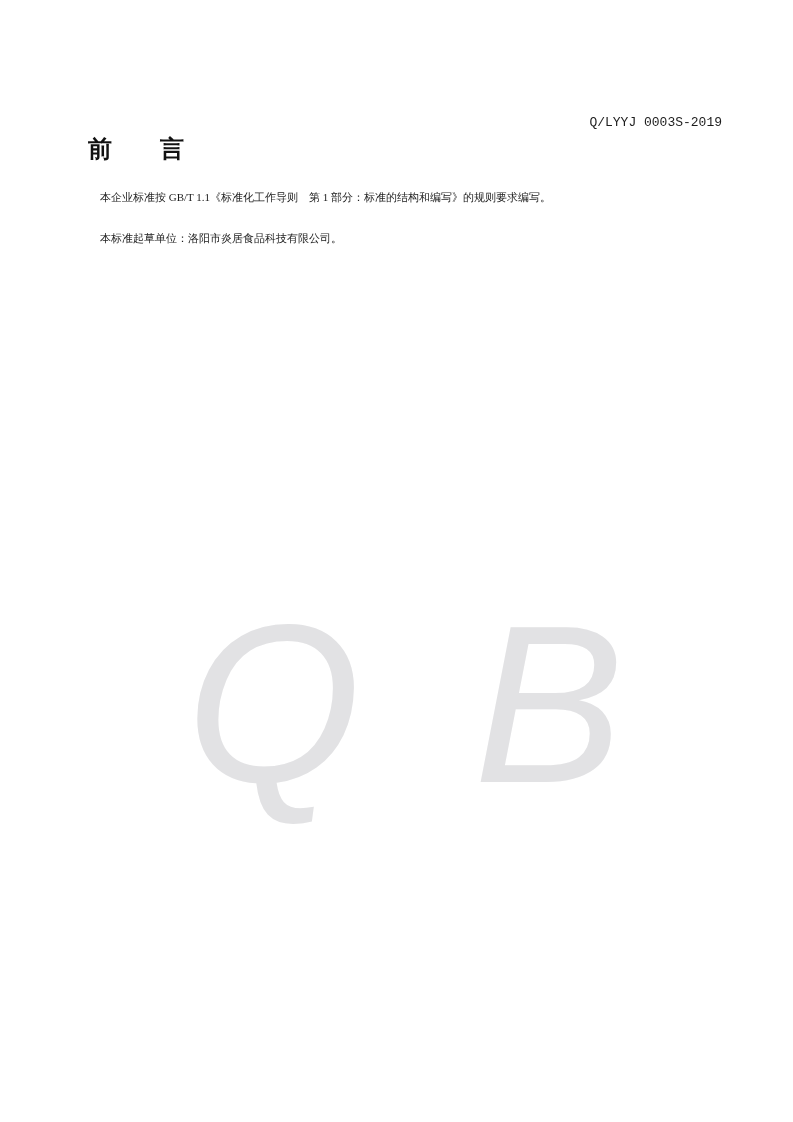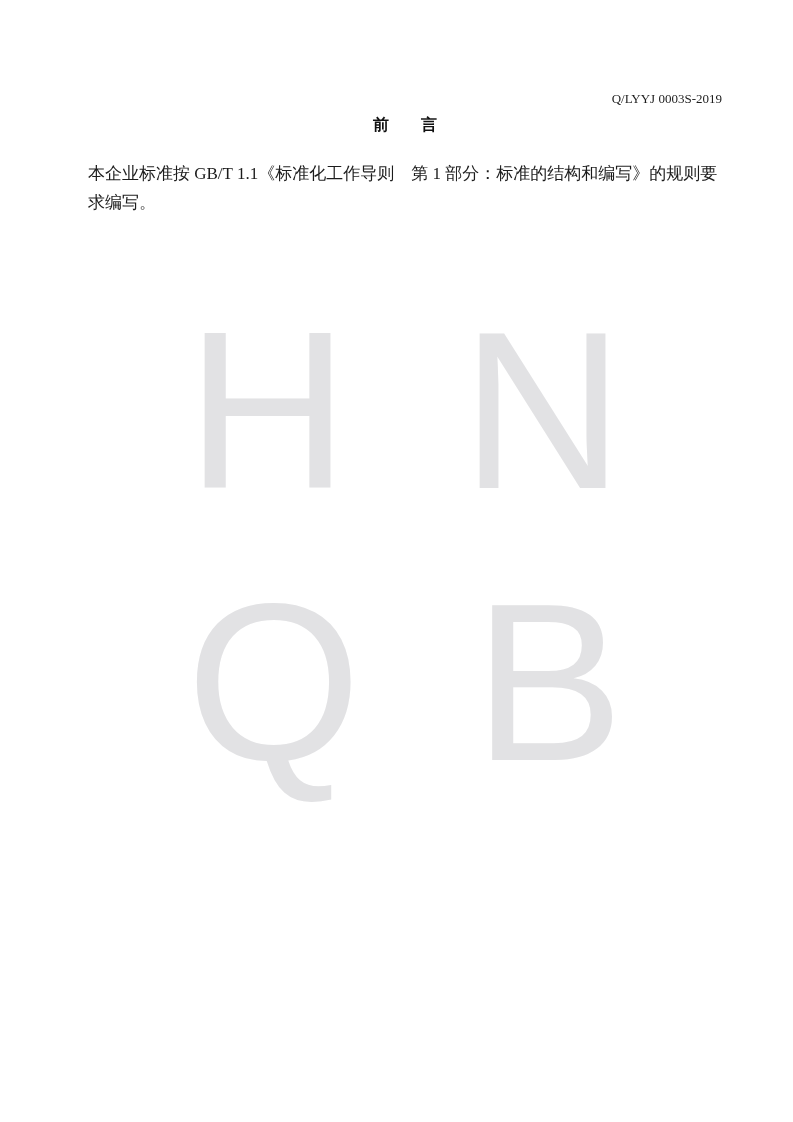--- a/index.html
+++ b/index.html
@@ -22,67 +22,66 @@
     font-size: 225px;
     line-height: 225px;
     font-weight: 400;
     color: #e2e2e4;
     word-spacing: 50px;
     white-space: pre;
     user-select: none;
     z-index: 0;
   }
   .watermark-row.row1 { top: 298px; }
-  .watermark-row.row2 { top: 570px; }
+  .watermark-row.row2 { top: 592px; font-style: italic; }
   
   .content {
     position: relative;
     z-index: 1;
     margin: 0 71px 0 88px;
   }
   .doc-code {
-    padding-top: 91px;
+    padding-top: 115px;
     text-align: right;
-    font-family: Liberation Serif, serif;
+    font-family: Liberation Mono, monospace;
     font-size: 13px;
     line-height: 15px;
     color: #1c1c1c;
   }
   .page-title {
     margin: 8px 0 0 0;
-    text-align: center;
     font-family: "Liberation Sans", "DejaVu Sans", sans-serif;
     font-weight: 700;
-    font-size: 16px;
+    font-size: 24px;
     line-height: 22px;
     color: #111111;
     white-space: pre;
   }
   .foreword { margin-top: 23px; }
   .foreword p {
-    margin: 0;
-    font-size: 17px;
+    margin: 12px;
+    font-size: 11px;
     line-height: 29px;
     color: #1c1c1c;
     text-align: left;
   }
 </style>
 </head>
 <body>
 
 <div class="page">
 
-  <div class="watermark-row row1">H N</div>
 
   <div class="watermark-row row2">Q B</div>
 
   <div class="content">
 
     <div class="doc-code">Q/LYYJ 0003S-2019</div>
 
     <h1 class="page-title">前　　言</h1>
 
     <div class="foreword">
       <p>本企业标准按 GB/T 1.1《标准化工作导则　第 1 部分：标准的结构和编写》的规则要求编写。</p>
+      <p>本标准起草单位：洛阳市炎居食品科技有限公司。</p>
     </div>
 
   </div>
 </div>
 
 </body></html>

